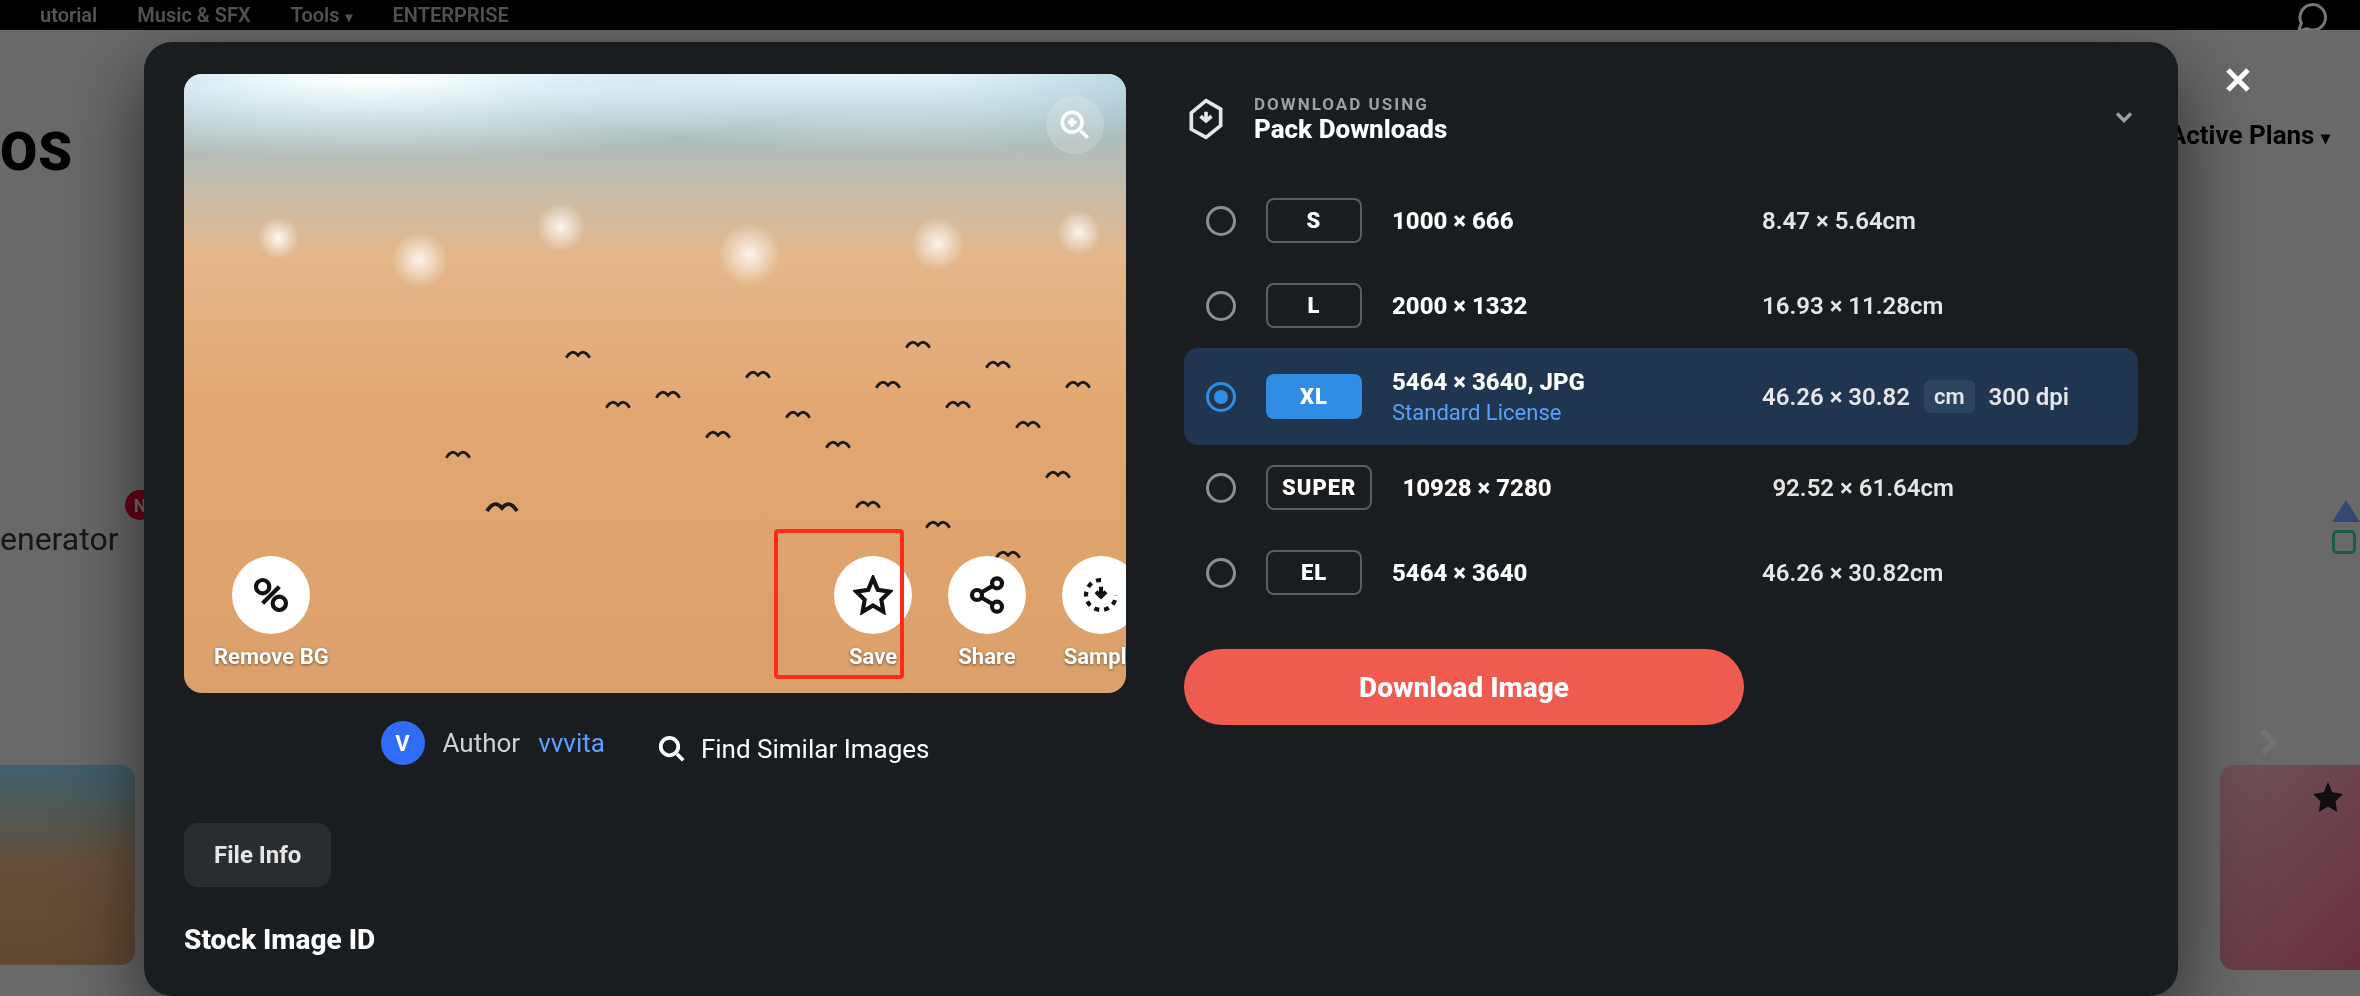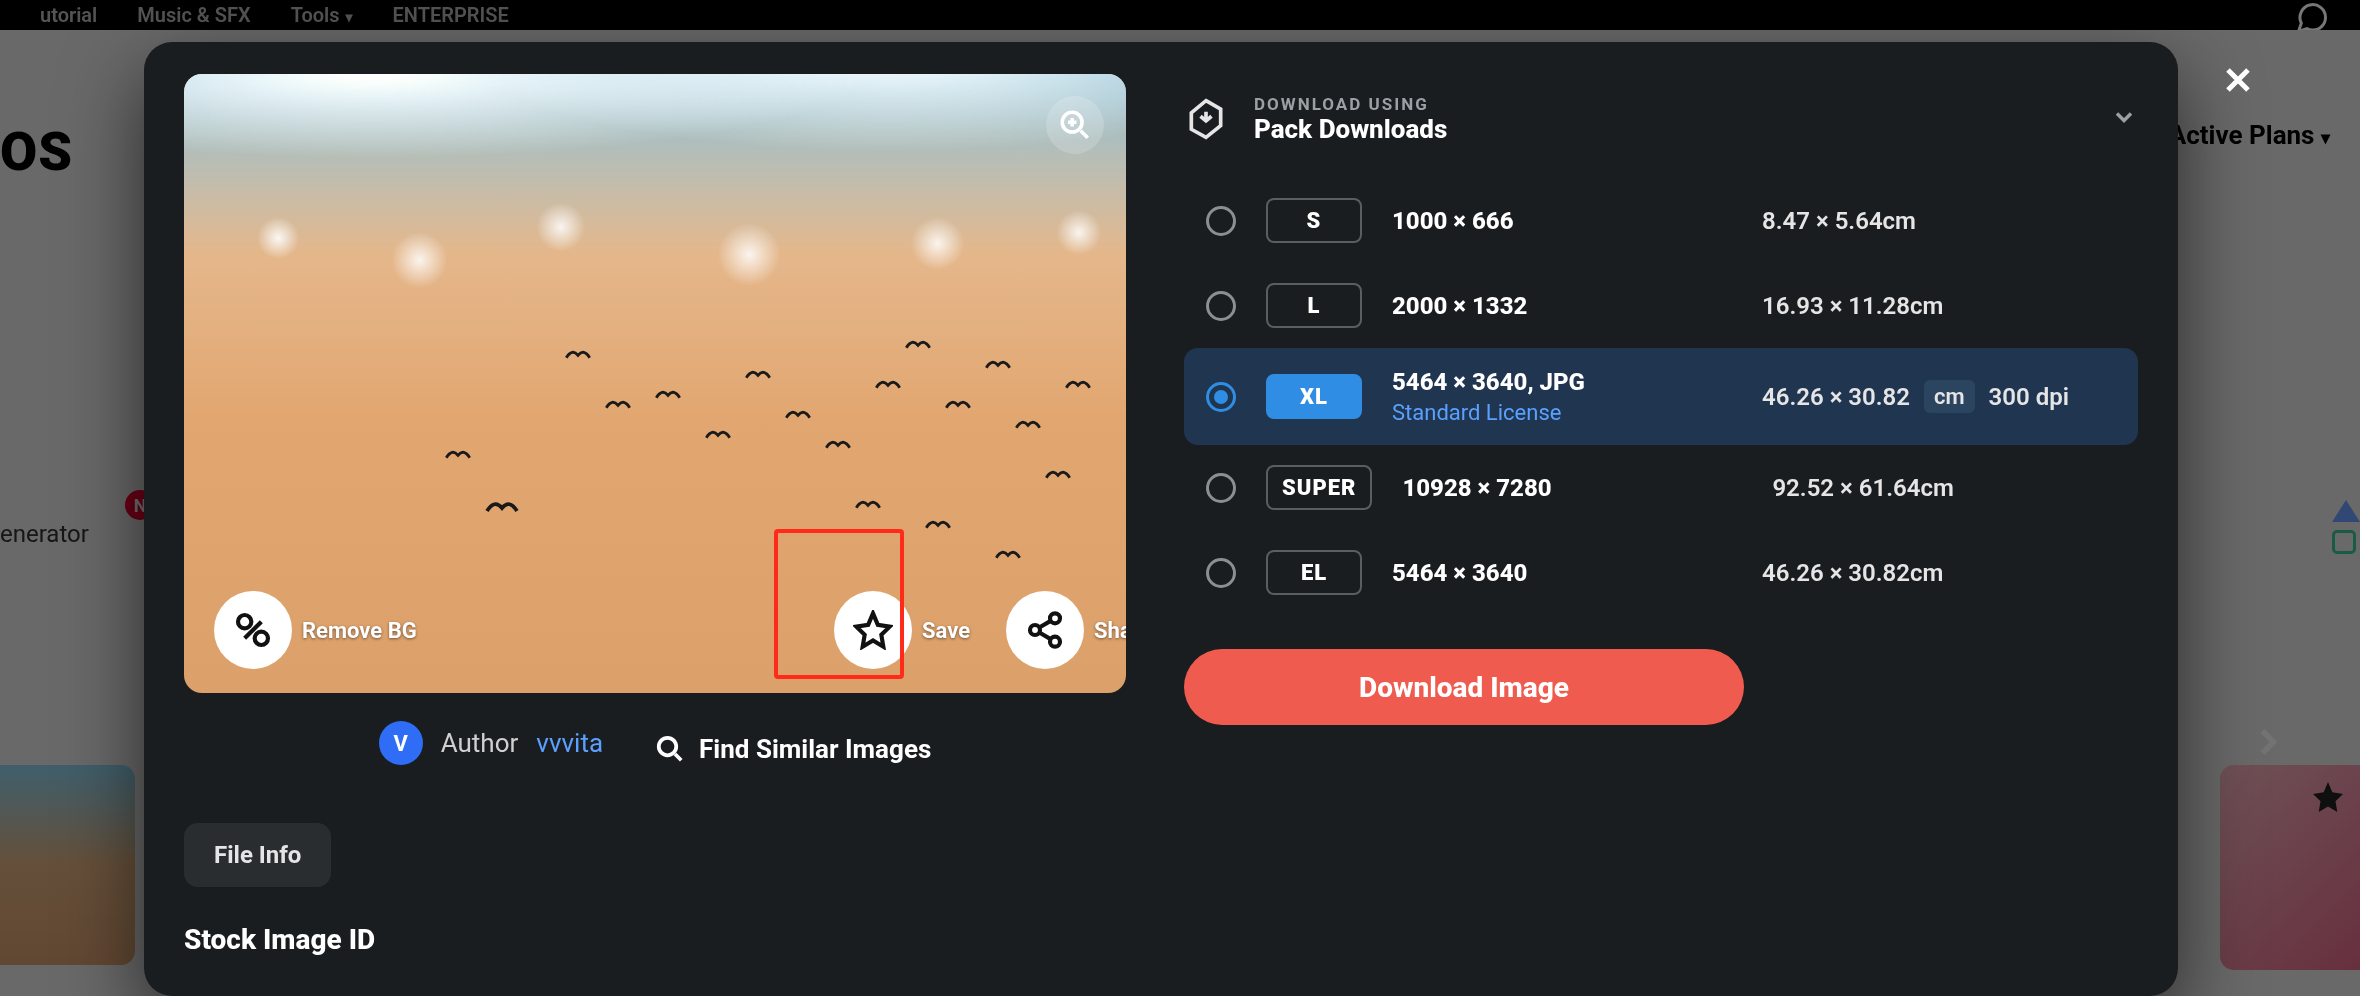--- a/index.html
+++ b/index.html
@@ -10,21 +10,21 @@
   .page-bg { position: absolute; inset: 0; background: #000; }
   .top-nav { display: flex; align-items: center; gap: 40px; padding: 0 40px; height: 30px; color: #999; font-size: 20px; font-weight: 600; }
   .top-nav .item { opacity: .55; }
   .top-nav .chev { font-size: 14px; margin-left: 6px; }
   .chat-icon-top { position: absolute; right: 30px; top: 0px; color: #777; }
 
   .page-body { position: absolute; top: 30px; left:0; right:0; bottom:0; background: #e9e9e9; }
   .page-body::after { content:""; position:absolute; inset:0; background: rgba(0,0,0,.55); }
   .logo-fragment { position:absolute; left:0; top:90px; font-size:54px; font-weight:900; color:#000; letter-spacing:1px; }
   .active-plans { position:absolute; right:30px; top:90px; font-size:26px; font-weight:700; color:#000; }
-  .gen-fragment { position:absolute; left:0; top:490px; font-size:24px; color:#333; }
+  .gen-fragment { position:absolute; left:0; top:490px; font-size:32px; color:#333; }
   .red-dot { position:absolute; left:125px; top:460px; width:30px; height:30px; background:#e03; border-radius:50%; color:#fff; font-size:18px; font-weight:700; display:flex; align-items:center; justify-content:center; }
   .thumb-left { position:absolute; left:0; top:735px; width:135px; height:200px; background:linear-gradient(180deg,#8dd3f0 0%,#e0b080 50%,#d9a070 100%); border-radius:0 14px 14px 0; }
   .thumb-right { position:absolute; right:0; top:735px; width:140px; height:205px; background:linear-gradient(135deg,#f5b5c0,#e56a8a); border-radius:14px 0 0 14px; }
   .thumb-right .star-ov { position:absolute; right:14px; top:14px; width:36px; height:36px; color:#222; }
   .arrow-next { position:absolute; right:70px; top:690px; color:#fff; font-size:44px; }
   .side-shapes { position:absolute; right:0; top:470px; display:flex; flex-direction:column; gap:8px; }
   .side-shapes .tri { width:0;height:0;border-left:14px solid transparent;border-right:14px solid transparent;border-bottom:22px solid #6aa0ff; }
   .side-shapes .sq { width:24px;height:24px;border:3px solid #3acb9a;border-radius:5px; }
 
   
@@ -54,33 +54,33 @@
       radial-gradient(circle 32px at 95% 35%, rgba(255,255,255,.85), transparent 70%);
   }
   .birds { position:absolute; inset:0; }
   .bird { position:absolute; width:28px; height:18px; color:#1a1a1a; }
   .bird svg { width:100%; height:100%; display:block; }
   .zoom-btn { position:absolute; right:22px; top:22px; width:58px; height:58px; border-radius:50%; background:rgba(255,255,255,.18); display:flex; align-items:center; justify-content:center; cursor:pointer; }
   .zoom-btn svg { width:34px; height:34px; color:#fff; }
 
   .preview-actions { position:absolute; left:30px; bottom:24px; display:flex; align-items:flex-end; gap:520px; }
   .action-group-left, .action-group-right { display:flex; gap:36px; }
-  .act { display:flex; flex-direction:row; align-items:center; gap:10px; cursor:pointer; }
+  .act { display:flex; flex-direction:column; align-items:center; gap:10px; cursor:pointer; }
   .act .circle { width:78px; height:78px; border-radius:50%; background:#fff; display:flex; align-items:center; justify-content:center; }
   .act .circle svg { width:40px; height:40px; color:#111; stroke:#111; }
   .act .lbl { font-size:22px; font-weight:700; color:#fff; text-shadow:0 1px 3px rgba(0,0,0,.5); white-space:nowrap; }
   .save-highlight { position:absolute; left:590px; bottom:14px; width:130px; height:150px; border:4px solid #ff2a1a; border-radius:4px; pointer-events:none; }
 
   
   .author-row { display:flex; align-items:center; justify-content:center; gap:52px; margin-top:28px; font-size:26px; }
   .author-left { display:flex; align-items:center; gap:18px; }
   .avatar { width:44px;height:44px;border-radius:50%; background:#2f6df6; display:flex; align-items:center; justify-content:center; font-weight:700; font-size:22px; }
   .author-label { color:#d0d0d0; }
   .author-name { color:#5aa0ff; }
-  .find-similar { display:flex; align-items:center; gap:14px; color:#fff; font-weight:700; cursor:pointer;margin-top:12px; }
+  .find-similar { display:flex; align-items:center; gap:14px; color:#fff; font-weight:400; cursor:pointer;margin-top:12px; }
 
   
   .file-info-btn { margin-top:58px; display:inline-block; background:#2a2d30; color:#e5e5e5; border-radius:14px; padding:18px 30px; font-size:24px; font-weight:700; cursor:pointer; }
   .stock-row { margin-top:36px; display:flex; align-items:center; gap:36px; }
   .stock-label { font-size:28px; font-weight:800; }
   .stock-pill { display:flex; align-items:center; gap:18px; background:#2a2d30; border-radius:14px; padding:18px 26px; font-size:28px; font-weight:800; }
   .copy-ico { width:30px; height:30px; border:3px solid #cfcfcf; border-radius:6px; position:relative; }
   .copy-ico::after { content:""; position:absolute; left:-10px; top:-10px; width:30px; height:30px; border:3px solid #cfcfcf; border-radius:6px; }
 
   

